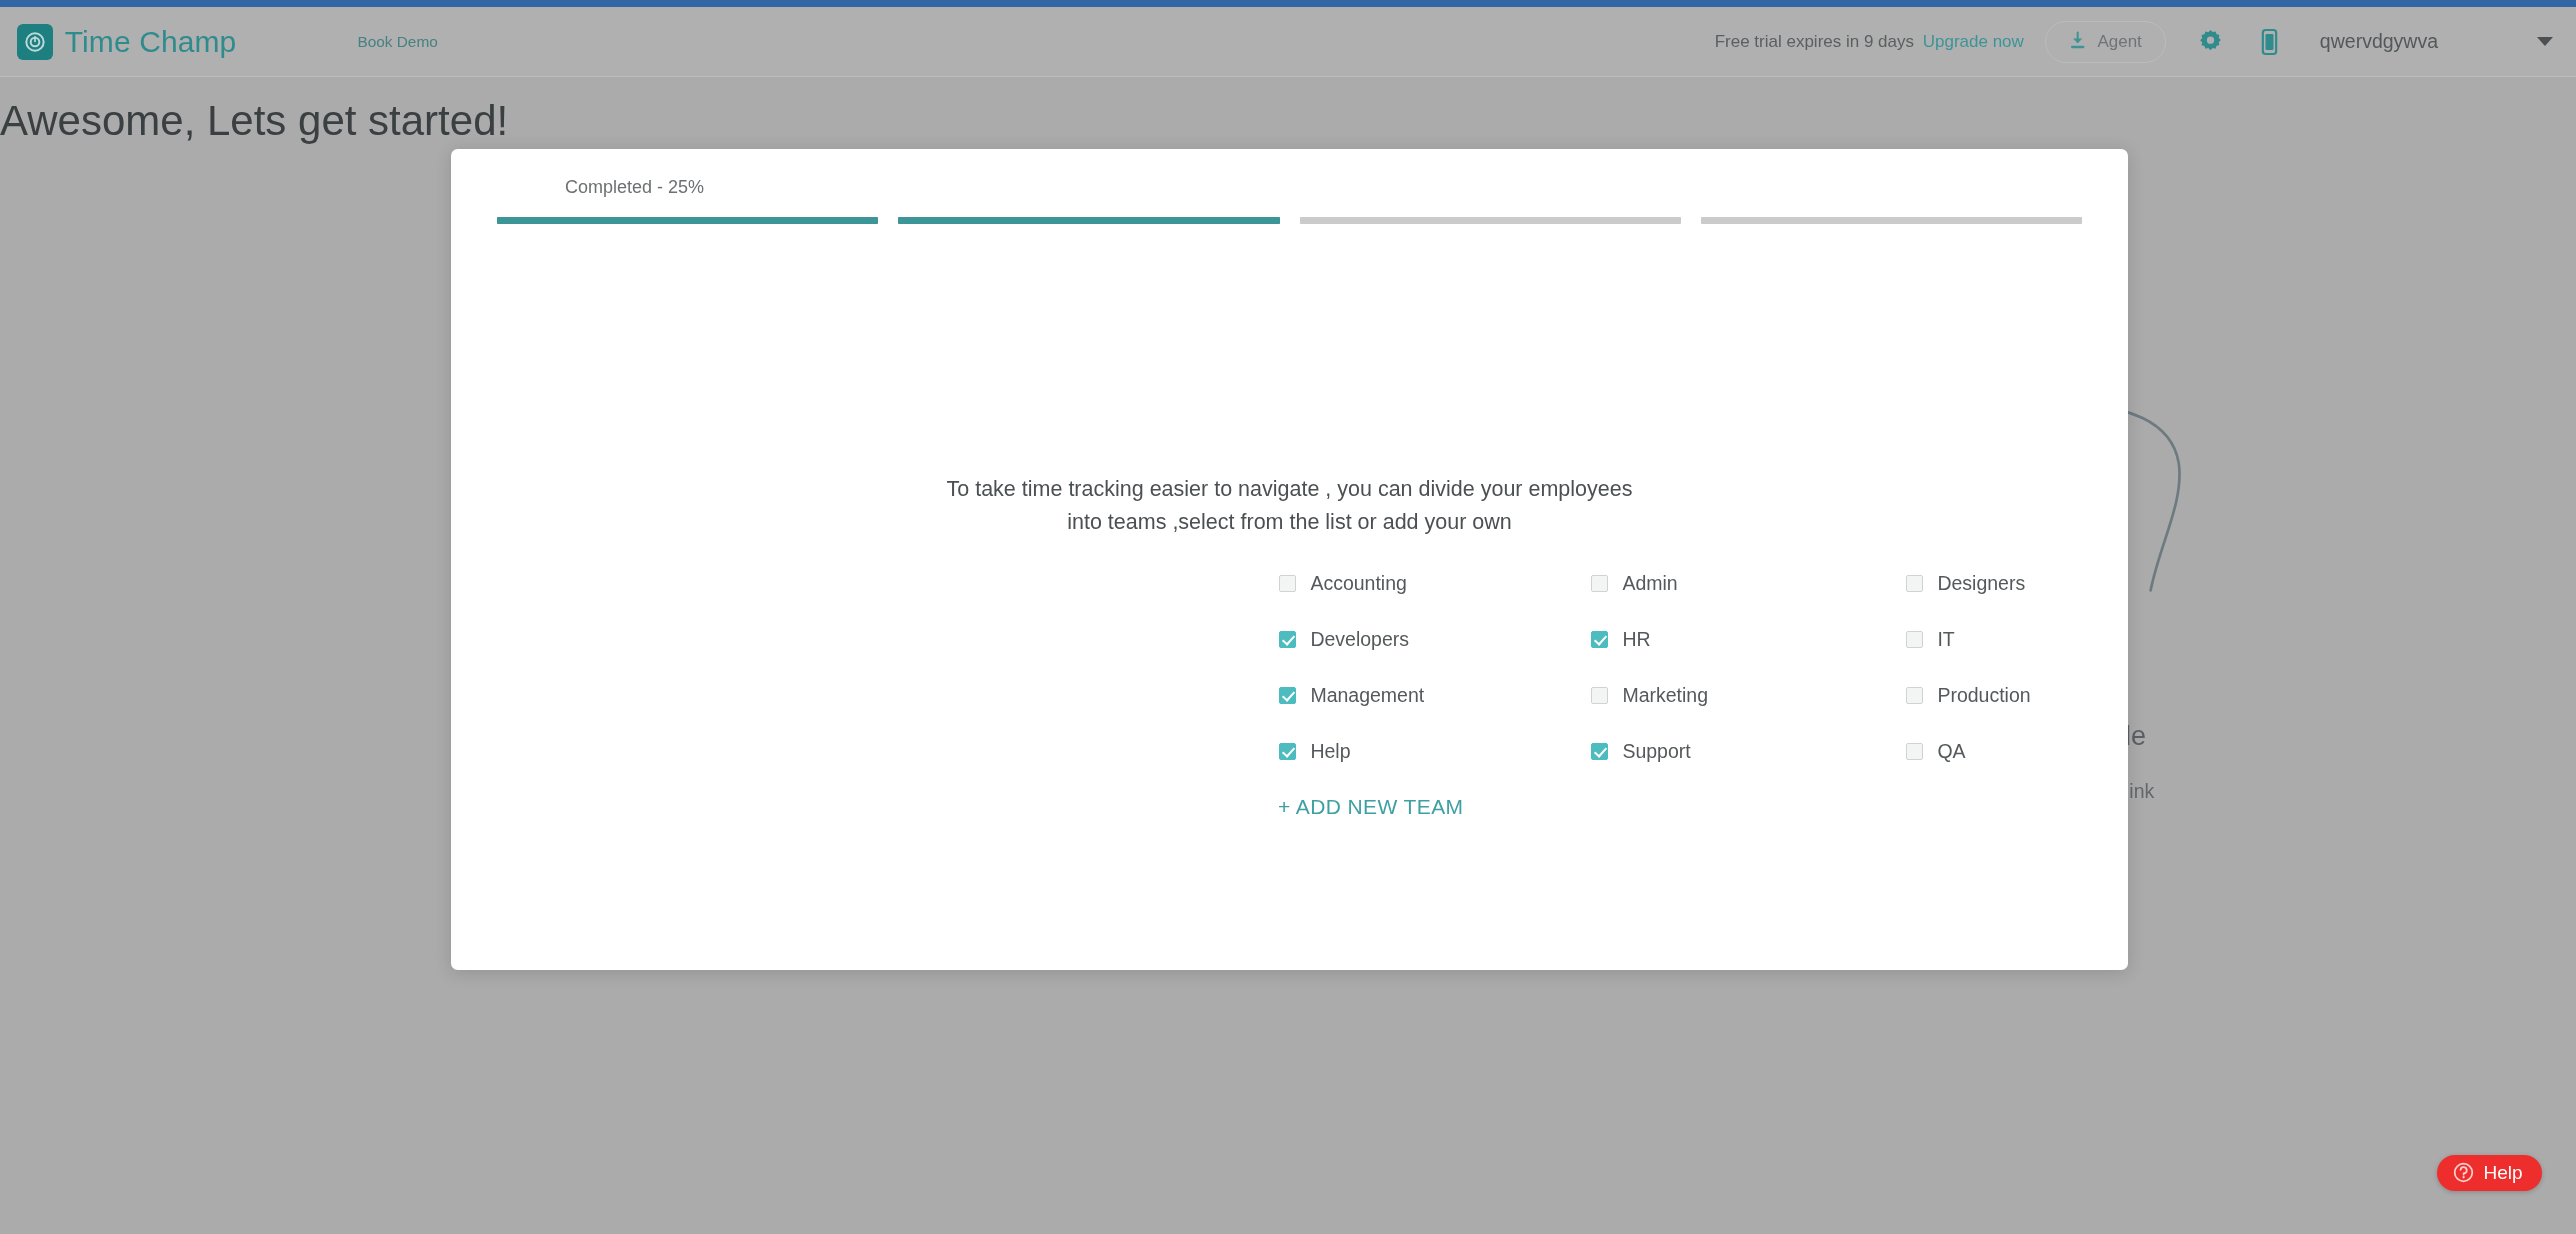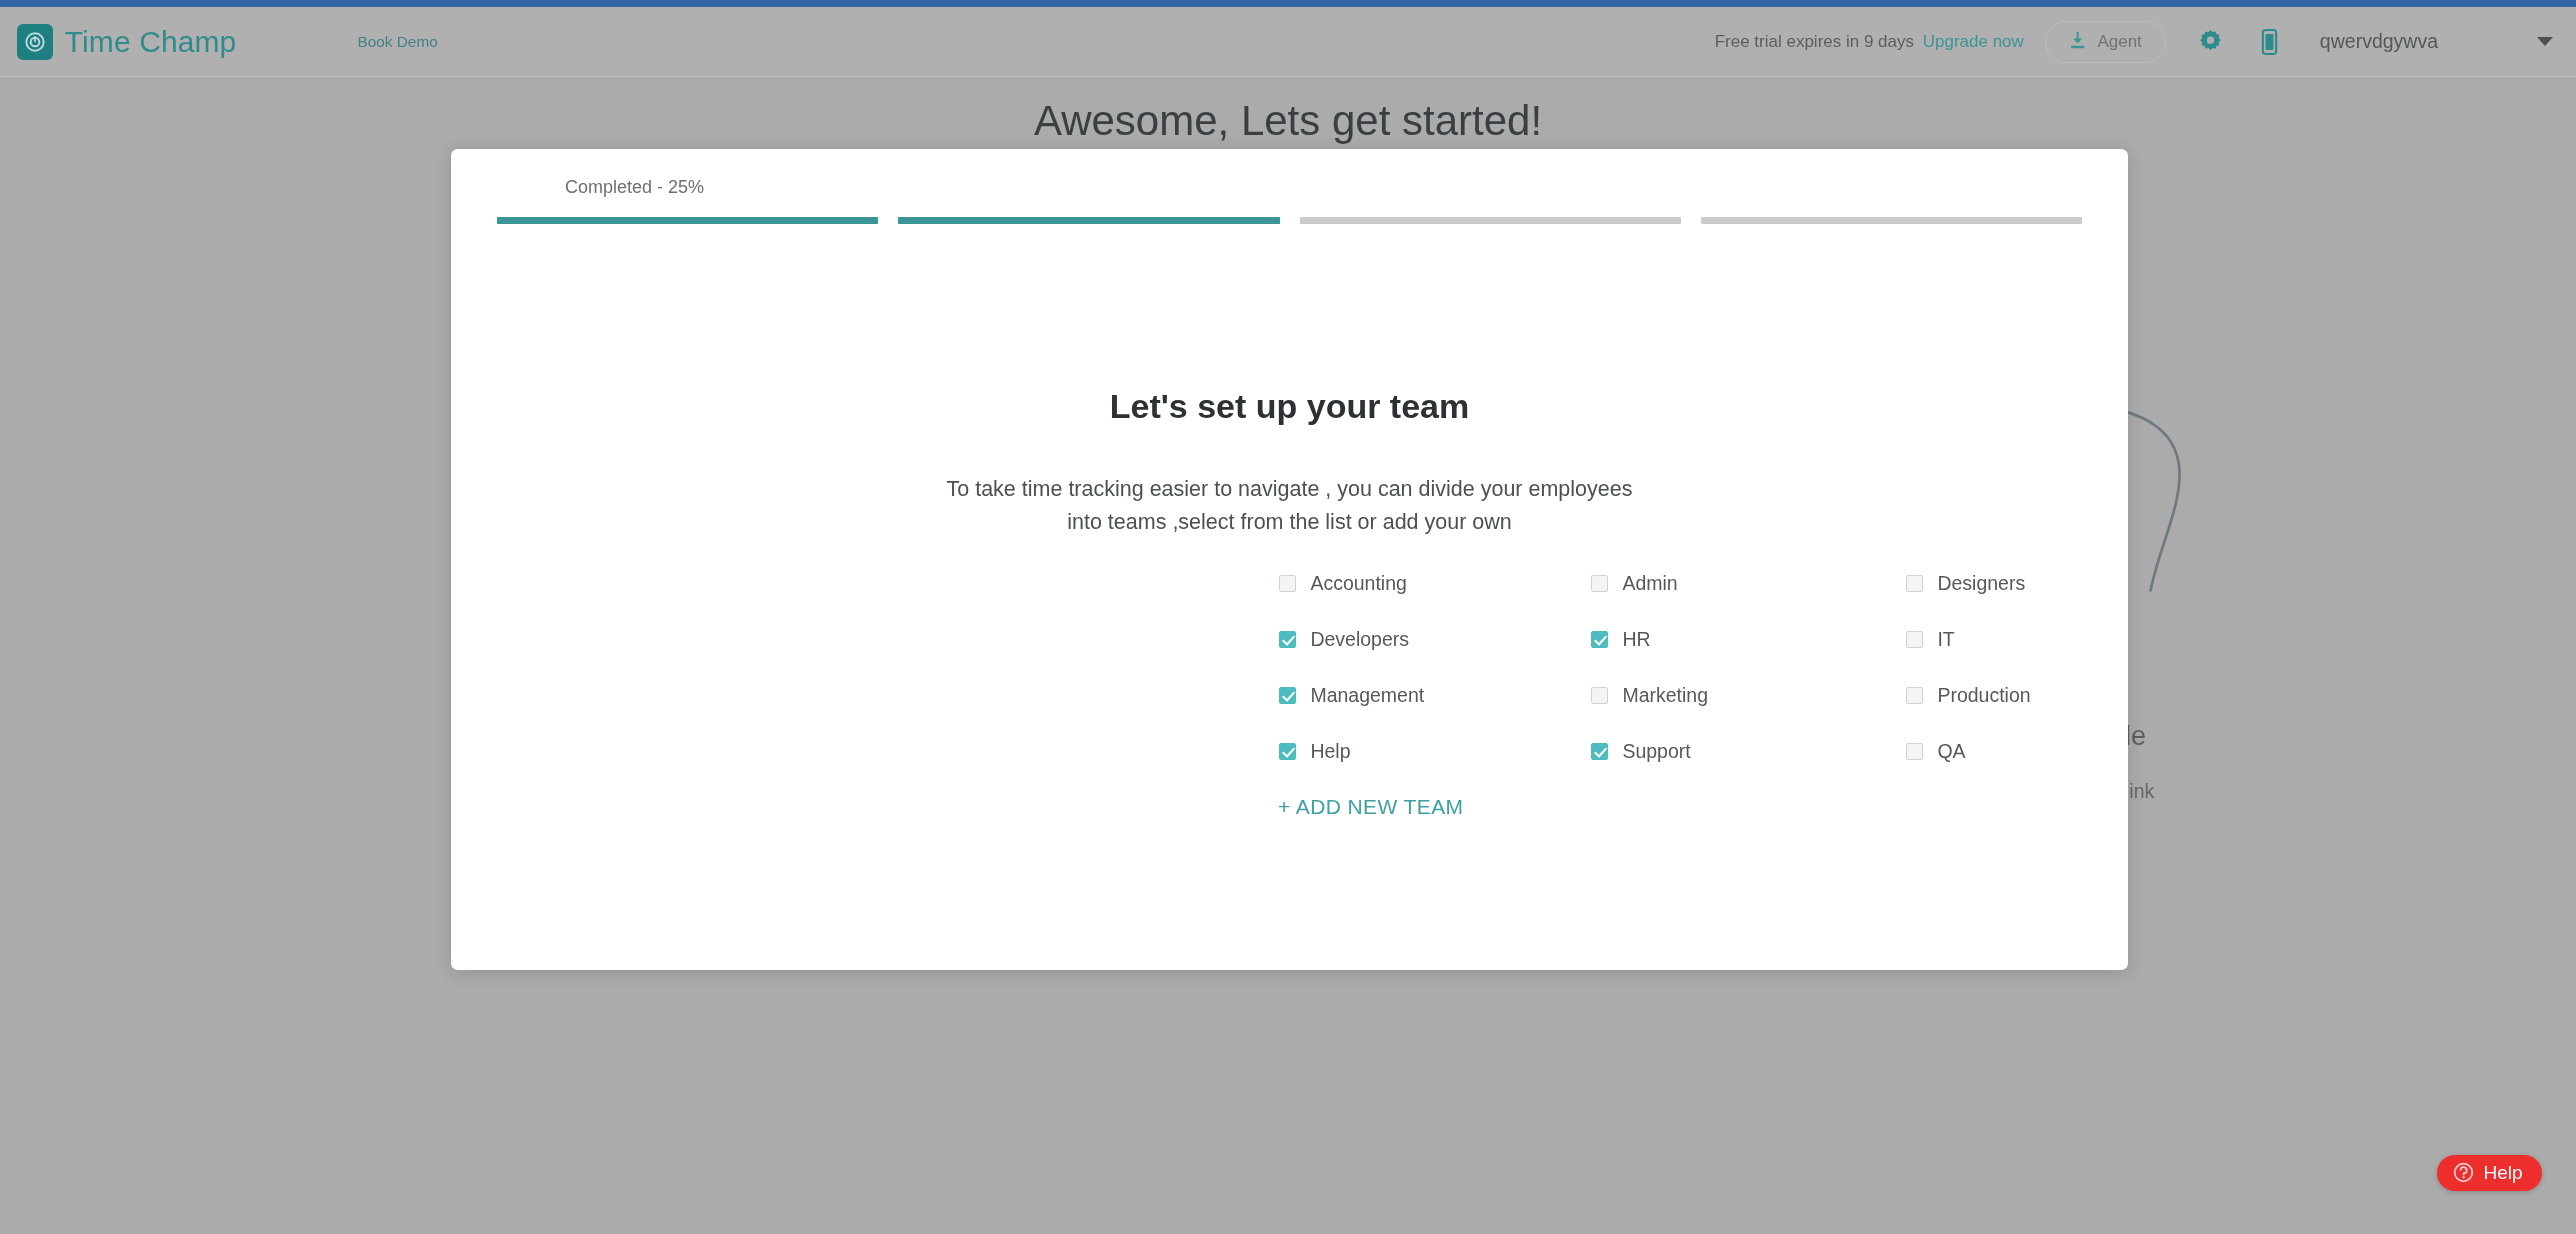--- a/index.html
+++ b/index.html
@@ -126,21 +126,21 @@
     width: 0; height: 0;
     border-left: 8.7px solid transparent;
     border-right: 8.7px solid transparent;
     border-top: 9.4px solid #4c5052;
   }
 
   
   .bg-title {
     position: absolute;
     top: 97px; left: 0; width: 2576px;
-    text-align: center;
+    text-align: left;
     font-size: 42px;
     color: #3a3f42;
     white-space: nowrap;
   }
   .bg-deco {
     position: absolute;
     top: 376px; left: 2086px;
     width: 282px; height: 335px;
     pointer-events: none;
   }
@@ -354,21 +354,20 @@
   <div class="steps">
     <div class="completed-label">Completed - 25%</div>
     <div class="step-bars">
       <div class="step-bar done"></div>
       <div class="step-bar done"></div>
       <div class="step-bar"></div>
       <div class="step-bar"></div>
     </div>
   </div>
 
-  <div class="modal-title">Let's set up your team</div>
 
   <div class="modal-subtitle">
     <div>To take time tracking easier to navigate , you can divide your employees</div>
     <div>into teams ,select from the list or add your own</div>
   </div>
 
   <div class="team-grid">
     <label class="team-item">
       <span class="cbox"></span>
       <span class="team-label">Accounting</span>

